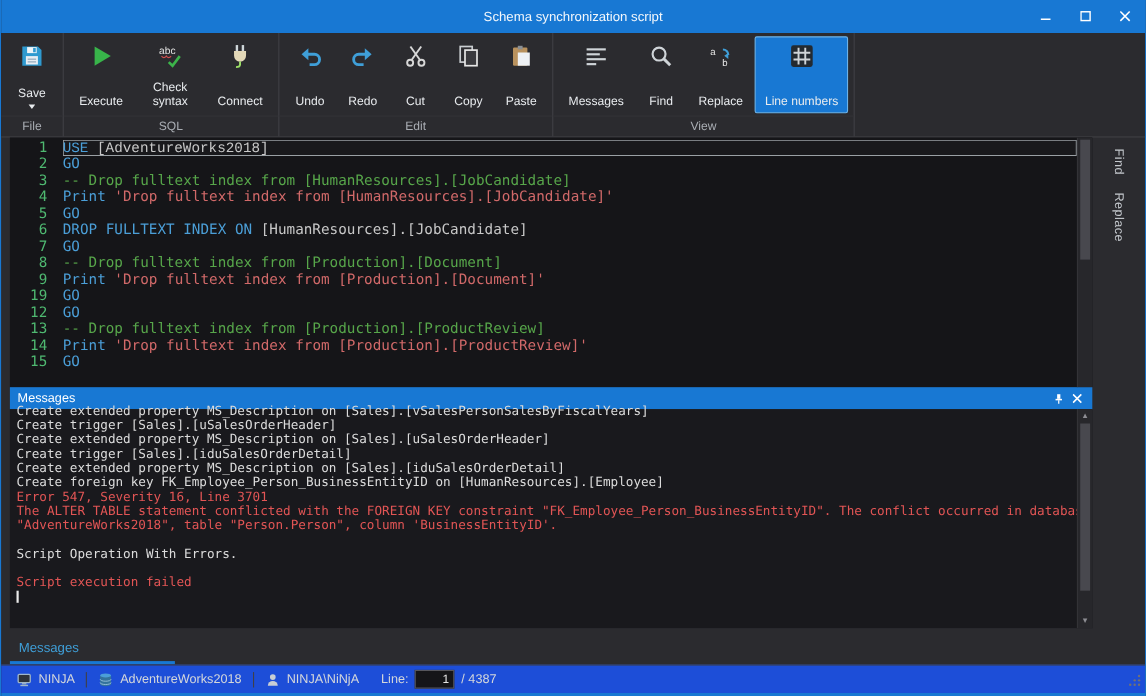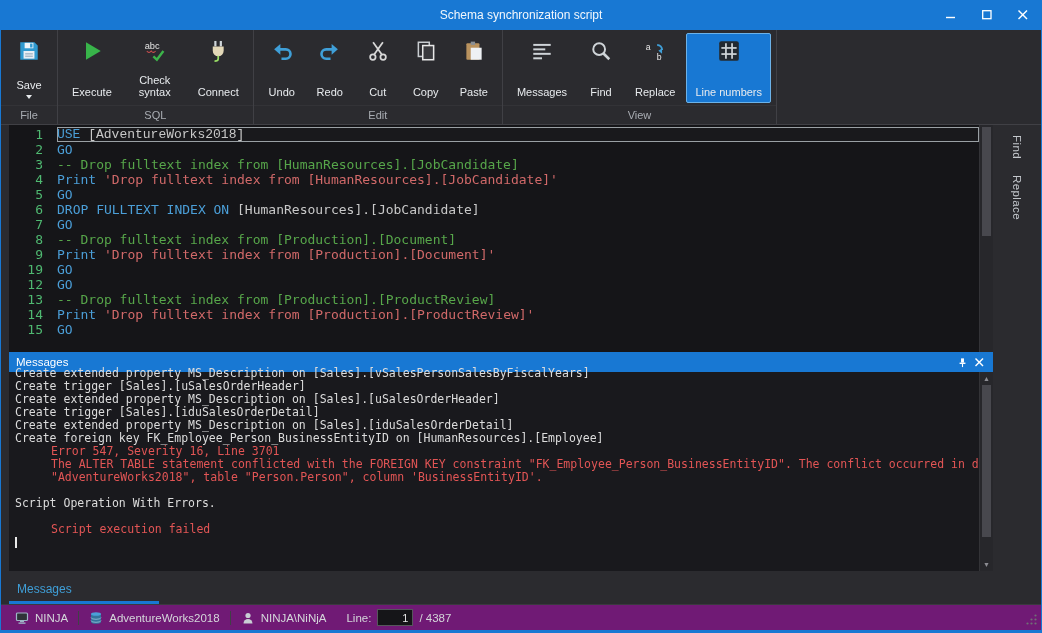--- a/index.html
+++ b/index.html
@@ -50,33 +50,33 @@
   .v-tab { writing-mode:vertical-rl; color:#c3c7cc; font-size:11.5px; letter-spacing:0.4px; cursor:default; }
 
   
   .messages-panel { margin-left:8px; margin-right:48px; flex:1; min-height:0; display:flex; flex-direction:column; }
   .messages-header { height:20px; flex:0 0 auto; background:var(--accent); display:flex; align-items:center; padding:0 5px 0 7px; }
   .messages-title { color:#ffffff; font-size:11.5px; flex:1; }
   .msg-header-btn { width:17px; height:17px; display:flex; align-items:center; justify-content:center; }
   .messages-body { flex:1; min-height:0; background:#19191d; display:flex; }
   .messages-lines { flex:1; overflow:hidden; font-family:"DejaVu Sans Mono", monospace; font-size:11.5px;
     line-height:13px; color:#dcdcdc; padding-left:6px; margin-top:-5px; white-space:pre; }
-  .msg-line.err { color:var(--error);margin-left:36px; }
+  .msg-line.err { color:var(--error); }
   .caret-bar { display:inline-block; width:1.5px; height:11px; background:#eaeaea; vertical-align:middle; }
   .messages-scrollbar { width:14px; flex:0 0 auto; background:#27272b; display:flex; flex-direction:column; border-left:1px solid #333337; }
   .sb-arrow { height:13px; display:flex; align-items:center; justify-content:center; color:#8d8d93; font-size:7px; }
   .sb-track { flex:1; position:relative; }
   .sb-thumb { position:absolute; top:0; left:2px; right:2px; height:88%; background:#48484e; }
 
   
   .bottom-tabs { flex:0 0 33px; display:flex; align-items:flex-end; padding-left:8px; }
   .bottom-tab { width:150px; color:#3f9fd8; font-size:12px; padding:4px 8px 5px; border-bottom:3px solid var(--accent); cursor:default; }
 
   
-  .statusbar { flex:0 0 26px; background:#701a75; border-top:1px solid #3a3a3f; display:flex; align-items:center;
+  .statusbar { flex:0 0 26px; background:#1d4ed8; border-top:1px solid #3a3a3f; display:flex; align-items:center;
     font-size:11.5px; color:#d4d7da; padding-left:4px; }
   .status-item { display:flex; align-items:center; gap:6px; padding:0 10px; height:100%; }
   .status-sep { width:1px; height:14px; background:#404046; }
   .line-input { width:36px; height:17px; background:#151518; border:1px solid #56565c; color:#e4e4e4;
     font-size:11px; text-align:right; padding-right:4px; font-family:"Liberation Sans", sans-serif; }
   .resize-grip { margin-left:auto; margin-right:3px; align-self:flex-end; margin-bottom:2px; }
   .footer-strip { flex:0 0 3px; background:var(--accent); }
 </style>
 </head>
 <body>

